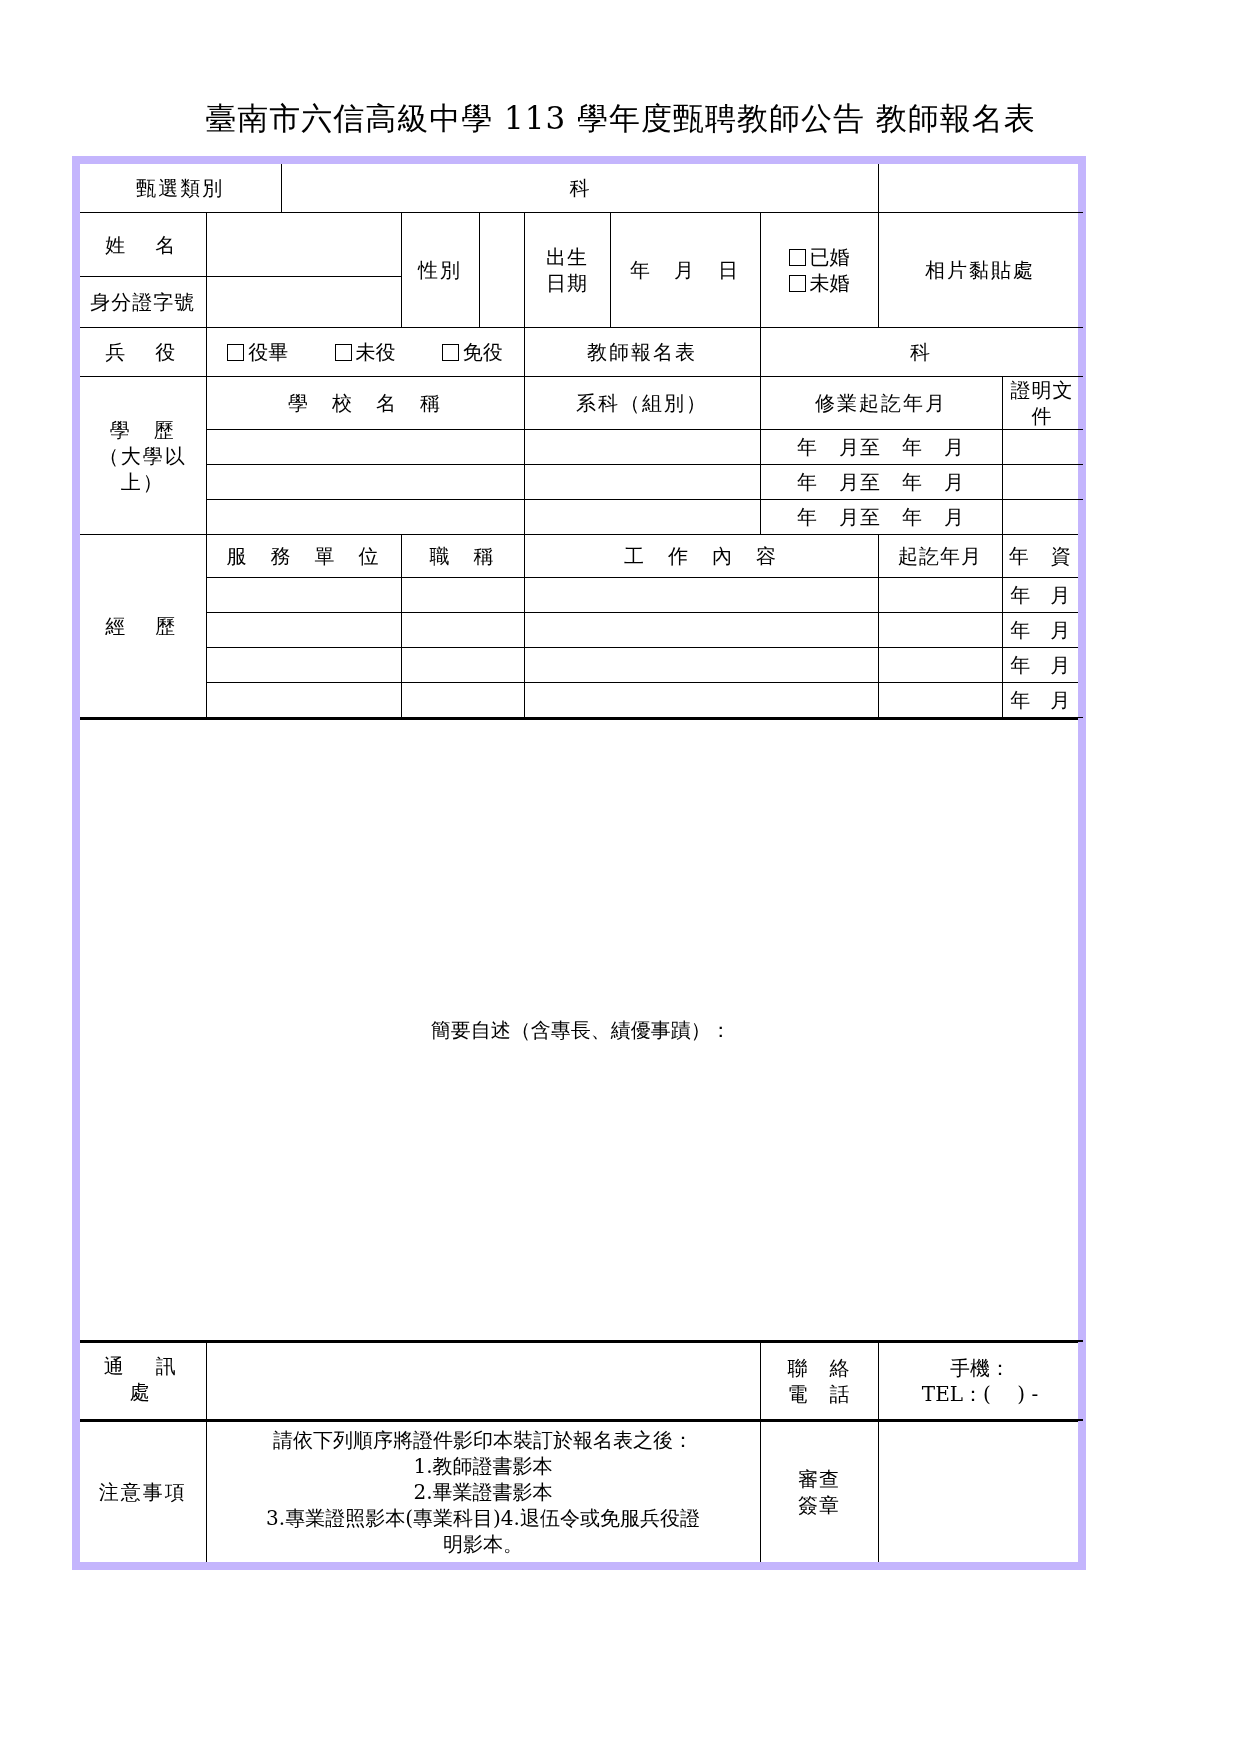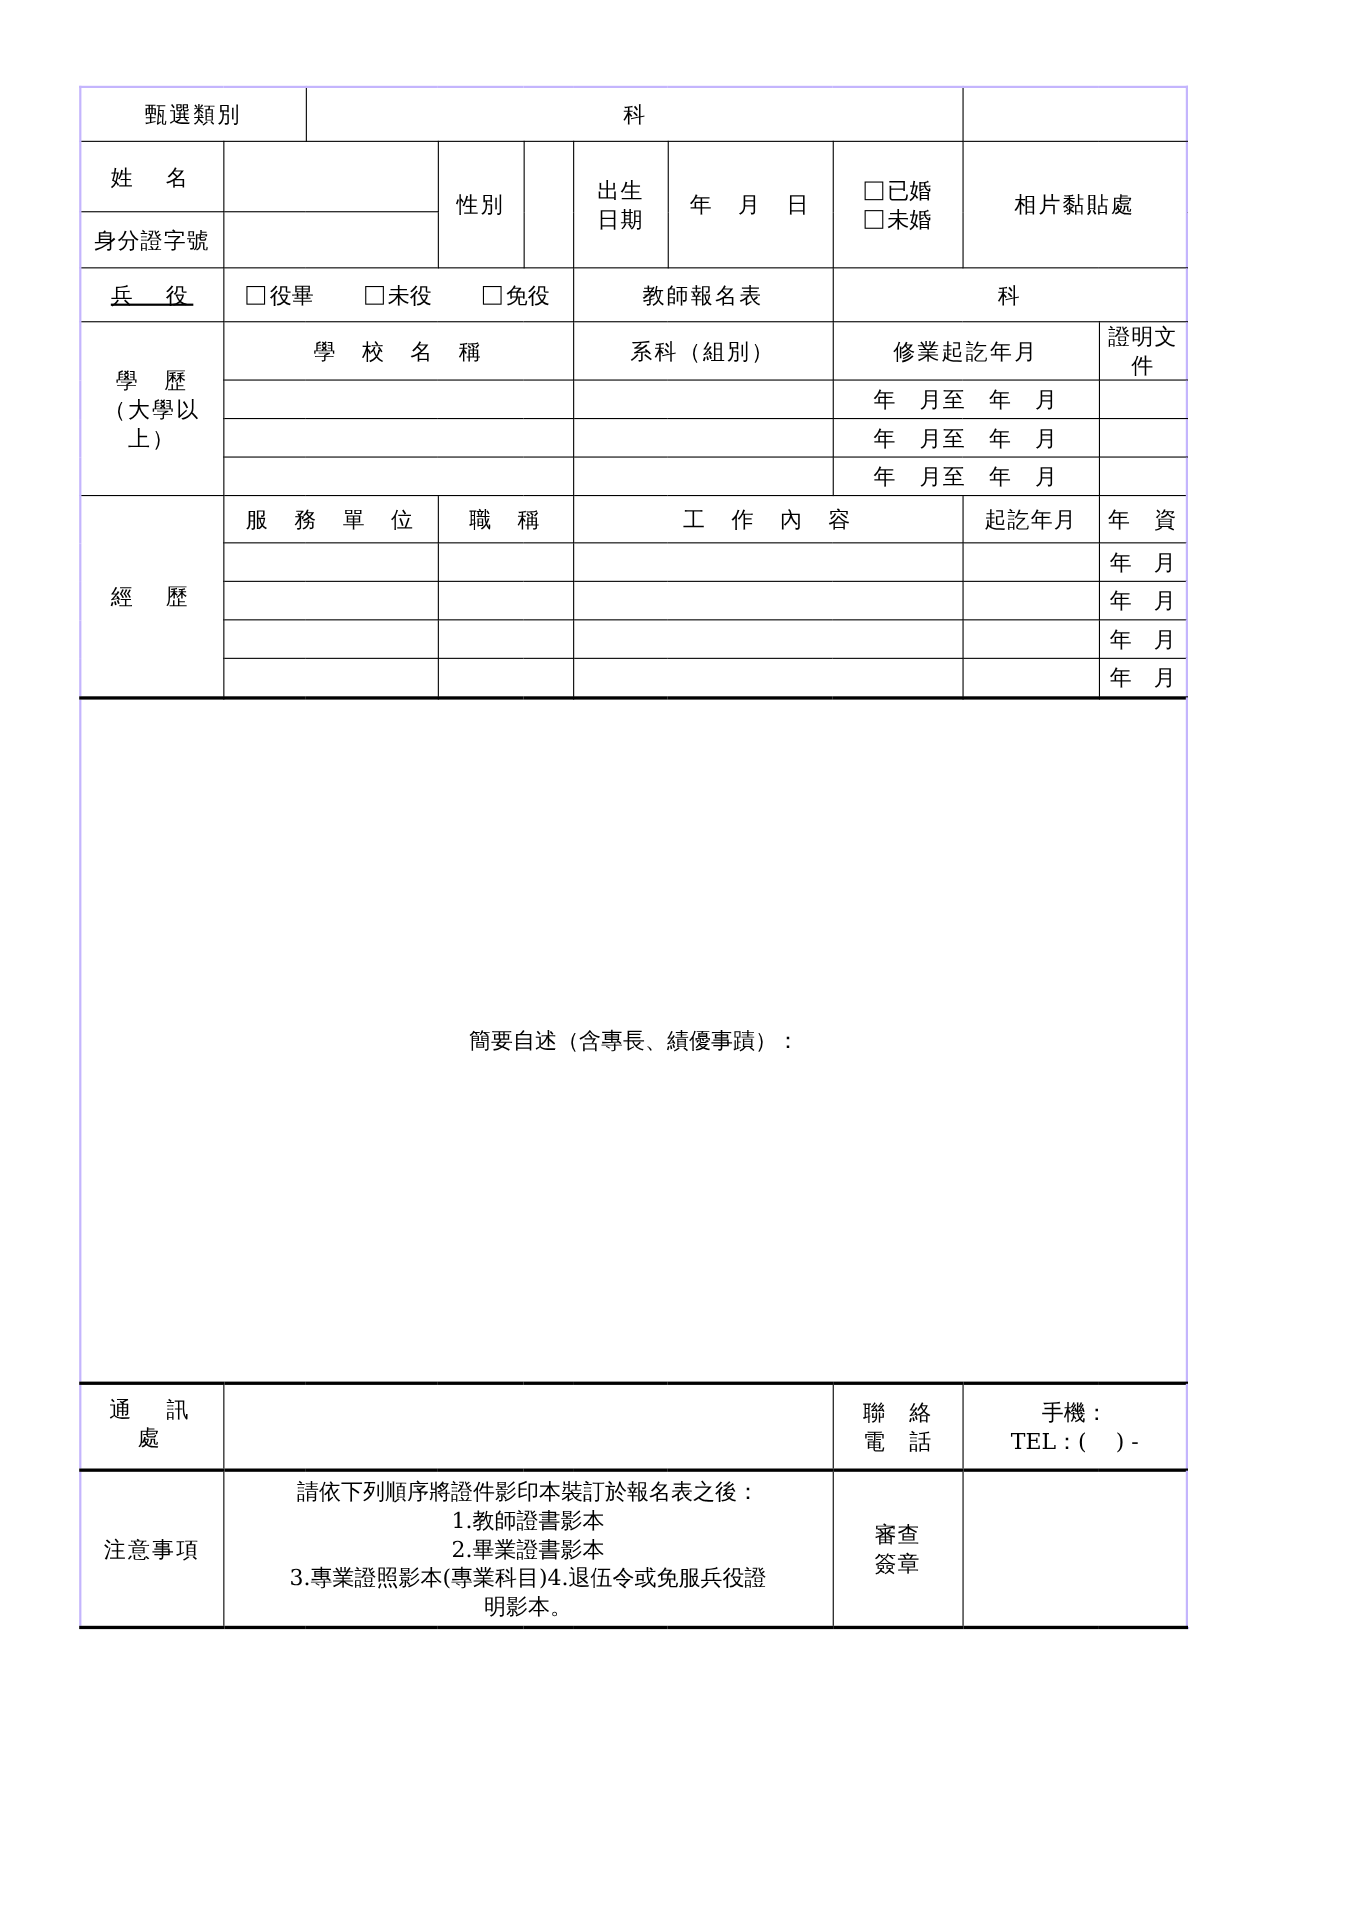--- a/index.html
+++ b/index.html
@@ -27,21 +27,21 @@
     letter-spacing: 1px;
     font-weight: normal;
     margin: 20px 0 16px 0;
     white-space: nowrap;
     font-family: "DejaVu Serif", "Liberation Serif", serif;
   }
   table.form {
     width: 1006px;
     border-collapse: collapse;
     table-layout: fixed;
-    border: 2px solid #c4b5fd;
+    border: 8px solid #c4b5fd;
   }
   table.form td {
     border: 1px solid #000;
     padding: 0;
     vertical-align: middle;
     text-align: center;
     font-size: 20px;
     line-height: 1.3;
   }
   .lbl {
@@ -124,20 +124,21 @@
   .edu-year {
     font-size: 19px;
     letter-spacing: 1px;
   }
 </style>
 </head>
 <body>
 
 <div class="page">
 
+  <div class="doc-title">臺南市六信高級中學 113 學年度甄聘教師公告 教師報名表</div>
 
   <table class="form">
     <colgroup>
       <col style="width:130px">
       <col style="width:75px">
       <col style="width:120px">
       <col style="width:78px">
       <col style="width:45px">
       <col style="width:86px">
       <col style="width:150px">
@@ -173,21 +174,21 @@
       </td>
       <td colspan="2" rowspan="2" class="photo-cell">相片黏貼處</td>
     </tr>
 
     <tr>
       <td class="lbl-sm" style="height:50px;">身分證字號</td>
       <td colspan="2"></td>
     </tr>
 
     <tr>
-      <td class="lbl spaced2" style="height:48px;text-decoration:underline;">兵　役</td>
+      <td class="lbl spaced2" style="height:48px;">兵　役</td>
       <td colspan="4">
         <span class="chk-line"><span class="chk"></span><span>役畢</span></span>
         <span class="chk-line"><span class="chk"></span><span>未役</span></span>
         <span class="chk-line"><span class="chk"></span><span>免役</span></span>
       </td>
       <td colspan="2" class="lbl">教師報名表</td>
       <td colspan="3" class="lbl">科</td>
     </tr>
 
     <tr>

